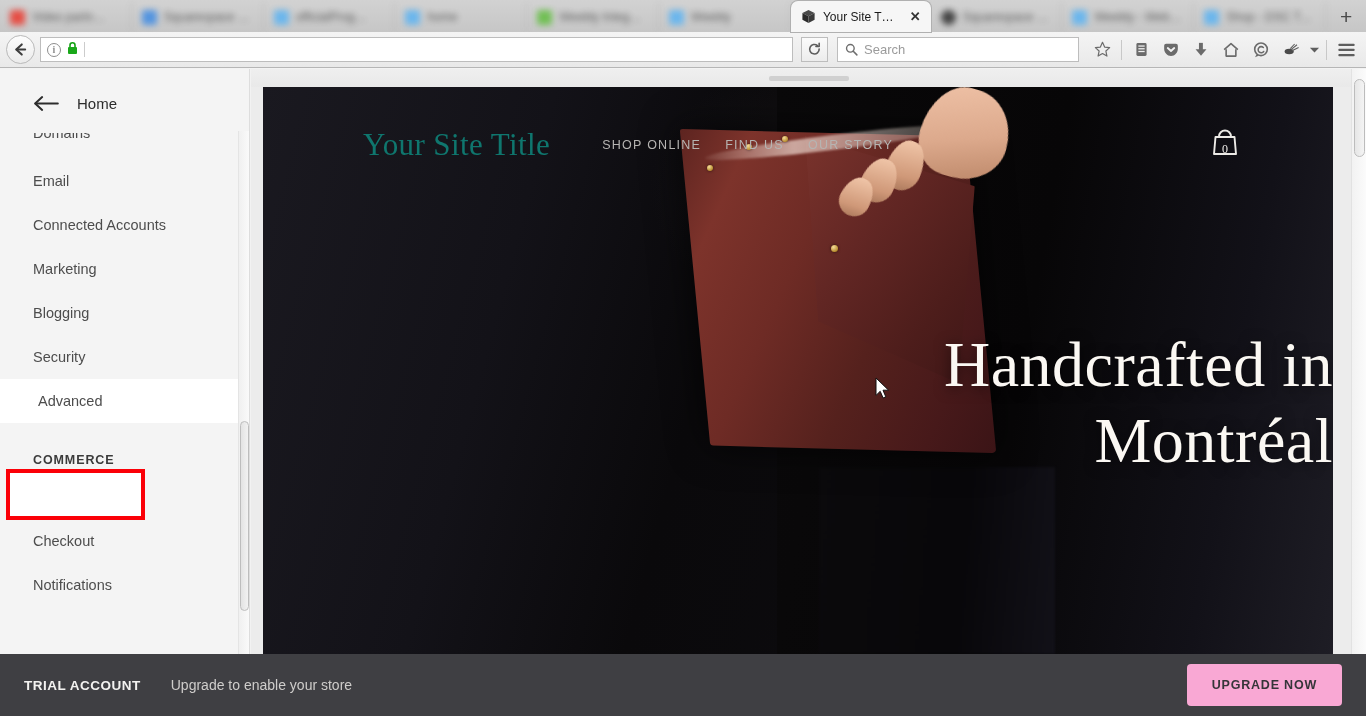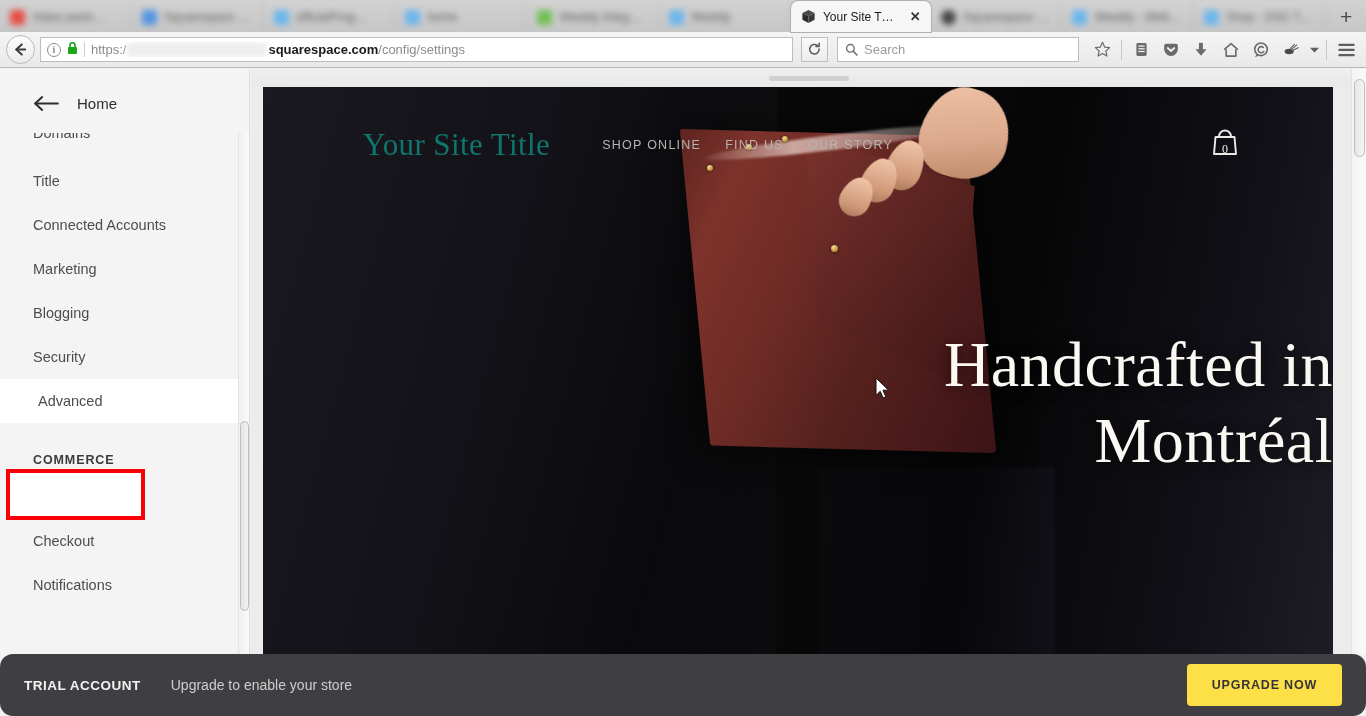--- a/index.html
+++ b/index.html
@@ -373,32 +373,31 @@
     cursor: grab;
   }
 
   
   .trialbar {
     position: absolute; bottom: 0; left: 0;
     width: 1366px; height: 62px;
     background: #3f3f43;
     display: flex; align-items: center;
     padding: 0 24px;
-    border-radius: 13px;
   }
   .trial-label {
     font-size: 13.5px; font-weight: bold; color: #f3f2f0;
     letter-spacing: .5px;
   }
   .trial-msg {
     font-size: 14px; color: #cfcdcb; margin-left: 30px;
   }
   .upgrade-btn {
     margin-left: auto;
-    background: #fde047; color: #353539;
+    background: #f9a8d4; color: #353539;
     font-size: 12.5px; font-weight: bold; letter-spacing: .8px;
     padding: 14px 25px; border-radius: 4px;
     border: none; cursor: pointer;
     font-family: "Liberation Sans", sans-serif;
   }
 </style>
 </head>
 <body>
 
 <div class="screen">
@@ -466,26 +465,20 @@
 
     <div class="urlbar">
       <span class="info-icon">i</span>
       <span class="lock-icon">
         <svg width="11" height="14" viewBox="0 0 11 14">
           <path d="M3 6 V4.2 A2.5 2.5 0 0 1 8 4.2 V6" stroke="#12a012" stroke-width="1.6" fill="none"></path>
           <rect x="1" y="6" width="9" height="7" rx="1" fill="#1aa81a"></rect>
         </svg>
       </span>
       <span class="url-sep"></span>
-      <span class="url-text">
-        <span class="url-proto">https:/</span>
-        <span class="url-redact"></span>
-        <span class="url-host">squarespace.com</span>
-        <span class="url-path">/config/settings</span>
-      </span>
     </div>
 
     <div class="reloadbtn">
       <svg width="15" height="15" viewBox="0 0 18 18">
         <path d="M14.6 8.4 A5.7 5.7 0 1 1 12.6 4.3" stroke="#5c5c5c" stroke-width="1.9" fill="none" stroke-linecap="round"></path>
         <path d="M14.6 1.4 V5.3 H10.7" stroke="#5c5c5c" stroke-width="1.9" fill="none" stroke-linecap="round" stroke-linejoin="round"></path>
       </svg>
     </div>
 
     <div class="searchbar">
@@ -567,21 +560,21 @@
           <path d="M2.4 9 H26" stroke="#2c2c2c" stroke-width="2.1" stroke-linecap="round"></path>
         </svg>
         <span class="home-label">Home</span>
       </div>
 
       <div class="navlist">
         <div class="navitem clipped">
           <span>Domains</span>
         </div>
         <div class="navitem">
-          <span>Title</span>
+          <span>Email</span>
         </div>
         <div class="navitem">
           <span>Connected Accounts</span>
         </div>
         <div class="navitem">
           <span>Marketing</span>
         </div>
         <div class="navitem">
           <span>Blogging</span>
         </div>

